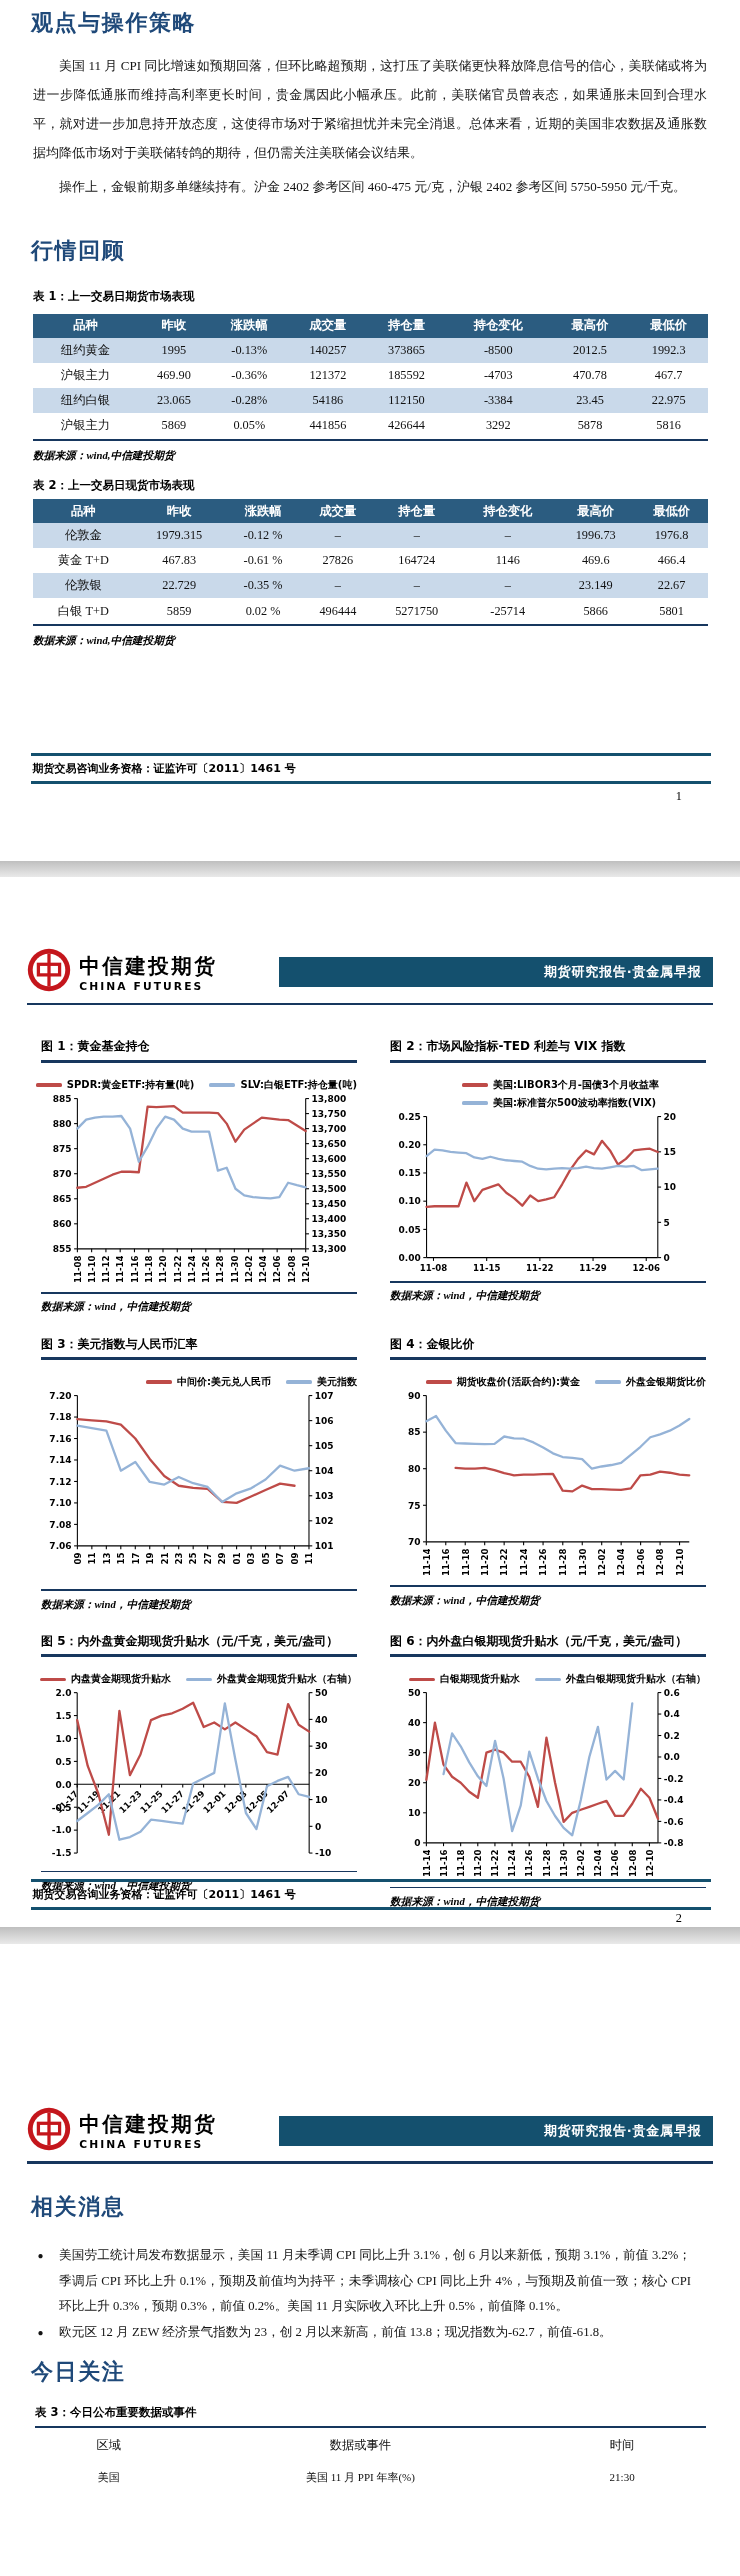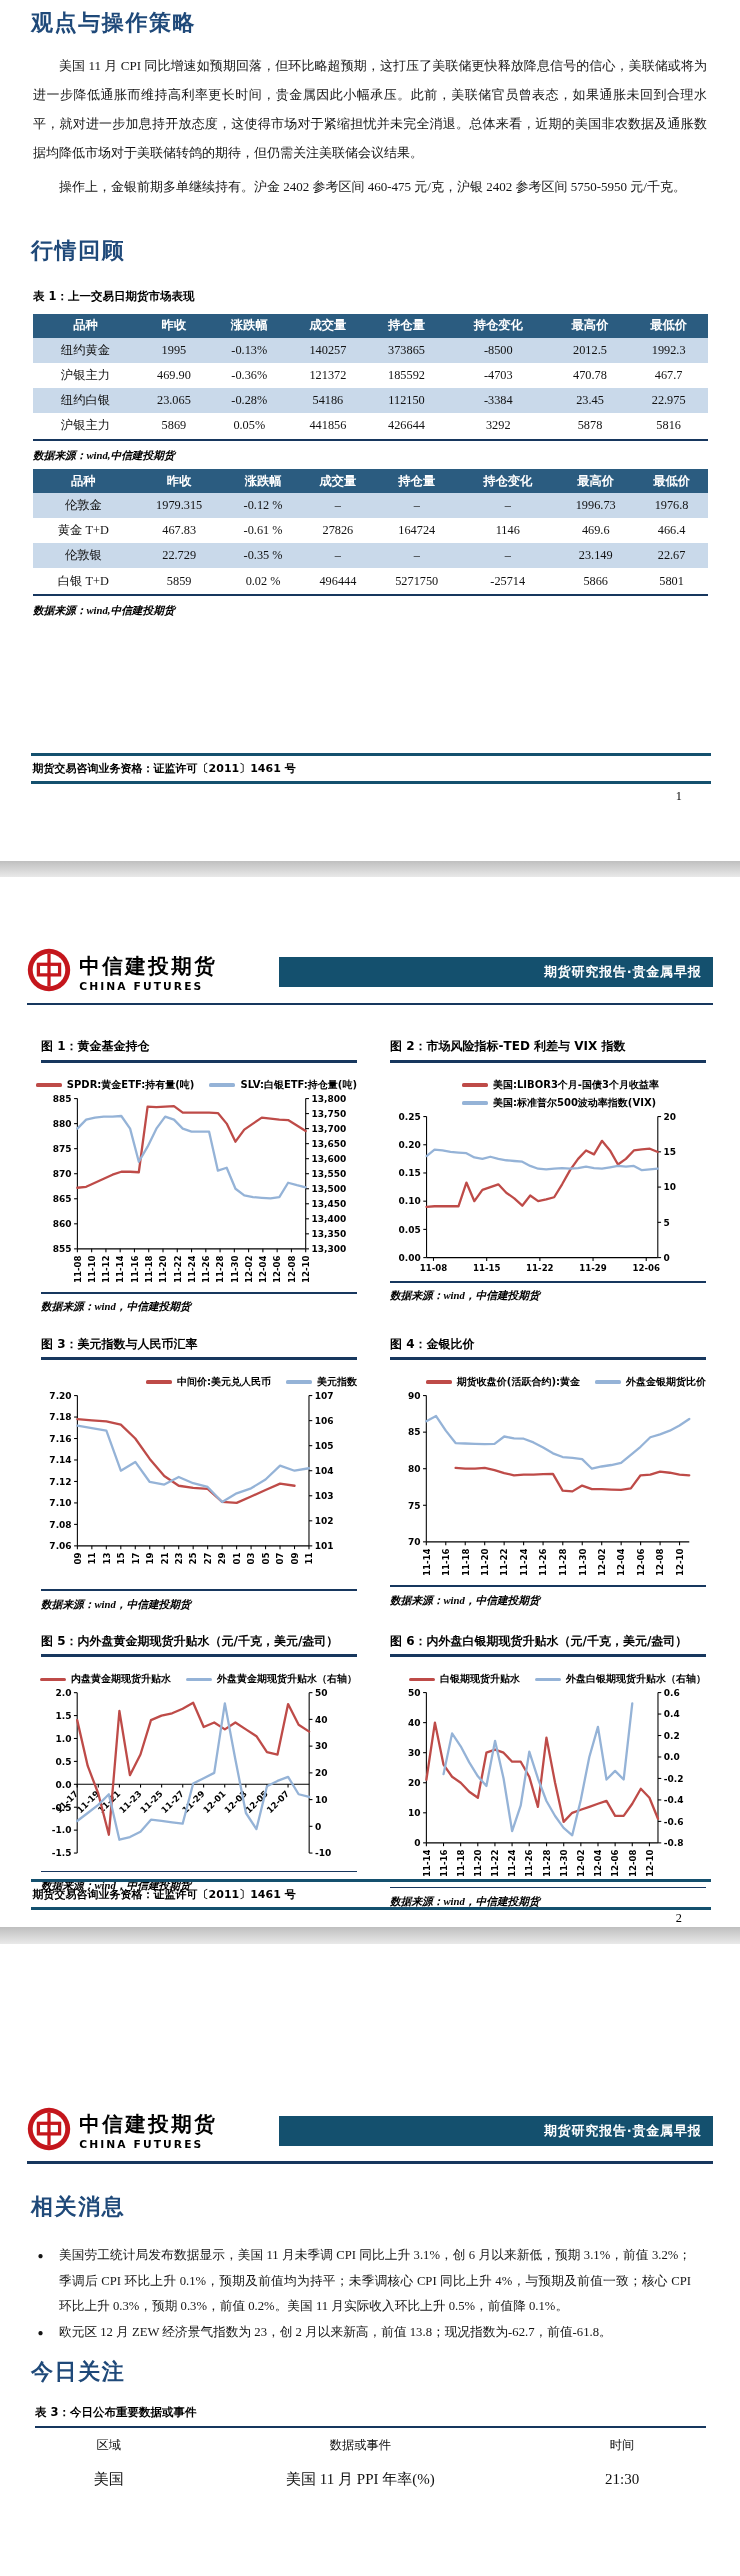--- a/index.html
+++ b/index.html
@@ -68,21 +68,21 @@
   
   .bullets{margin:21.4px 49px 0 36px;padding:0;}
   .bullets li{list-style:none;position:relative;padding-left:23px;
               font:12.7px/25.5px "Liberation Serif",serif;color:#141414;text-align:justify;}
   .bullets li::before{content:"\25CF";position:absolute;left:1.6px;top:0;font-size:10px;}
   .h-today{margin-top:11.5px;}
   .events-table{width:671px;margin:6.6px 0 0 35px;border-collapse:collapse;
                 border-top:2.5px solid #17375E;border-bottom:2.5px solid #17375E;
                 font-family:"Liberation Serif",serif;}
   .events-table th{font-weight:400;font-size:12.3px;color:#111;padding:8.2px 0 3.3px 0;text-align:center;}
-  .events-table td{font-size:15px;color:#111;padding:13px 0;text-align:center;}
+  .events-table td{font-size:11px;color:#111;padding:13px 0;text-align:center;}
   .events-table th:nth-child(1),.events-table td:nth-child(1){width:22%;}
   .events-table th:nth-child(2),.events-table td:nth-child(2){width:53%;}
   .events-table th:nth-child(3),.events-table td:nth-child(3){width:25%;}
 </style>
 </head>
 <body>
 
 <div class="canvas">
 
   <section class="page page1">
@@ -144,20 +144,21 @@
             <td>441856</td>
             <td>426644</td>
             <td>3292</td>
             <td>5878</td>
             <td>5816</td>
           </tr>
         </tbody>
       </table>
     <div class="source-line">数据来源：wind,中信建投期货</div>
 
+    <div class="tbl-cap cap2">表 2：上一交易日现货市场表现</div>
     <table class="market-table mt2">
         <thead>
           <tr>
             <th>品种</th>
             <th>昨收</th>
             <th>涨跌幅</th>
             <th>成交量</th>
             <th>持仓量</th>
             <th>持仓变化</th>
             <th>最高价</th>

